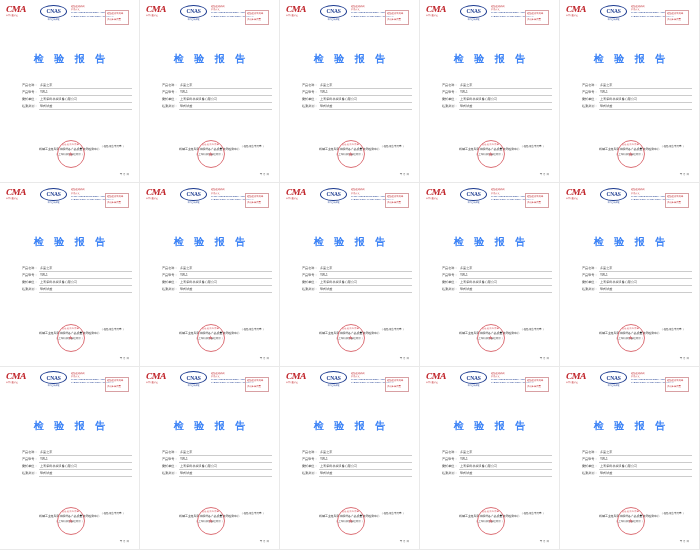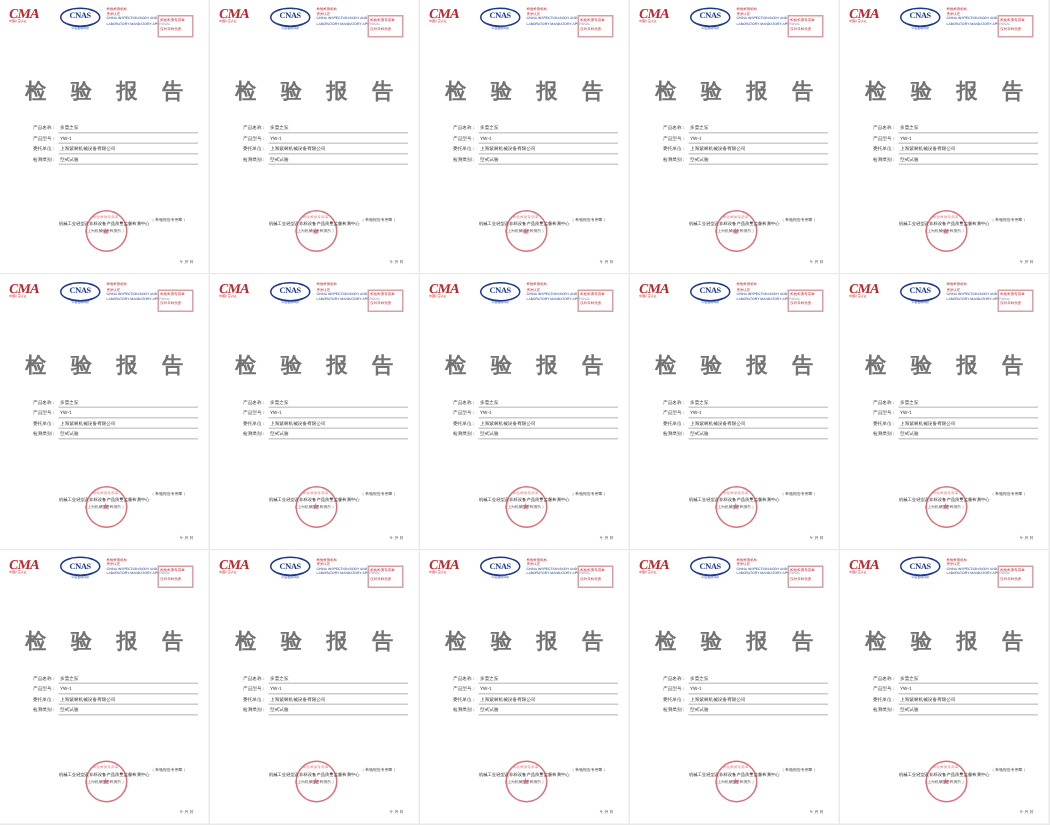--- a/index.html
+++ b/index.html
@@ -137,25 +137,25 @@
     transform: scale(0.9);
     transform-origin: left top;
   }
   
   .title {
     position: absolute;
     top: 52px;
     left: 0;
     width: 100%;
     text-align: center;
-    font-family: Liberation Mono, monospace;
-    font-size: 14px;
+    font-family: Liberation Serif, serif;
+    font-size: 10px;
     font-weight: bold;
     letter-spacing: 4px;
-    color: #737373;
+    color: #3b82f6;
     text-indent: 4px;
   }
   
   .fields {
     position: absolute;
     top: 82px;
     left: 22px;
     width: 110px;
   }
   .field {

